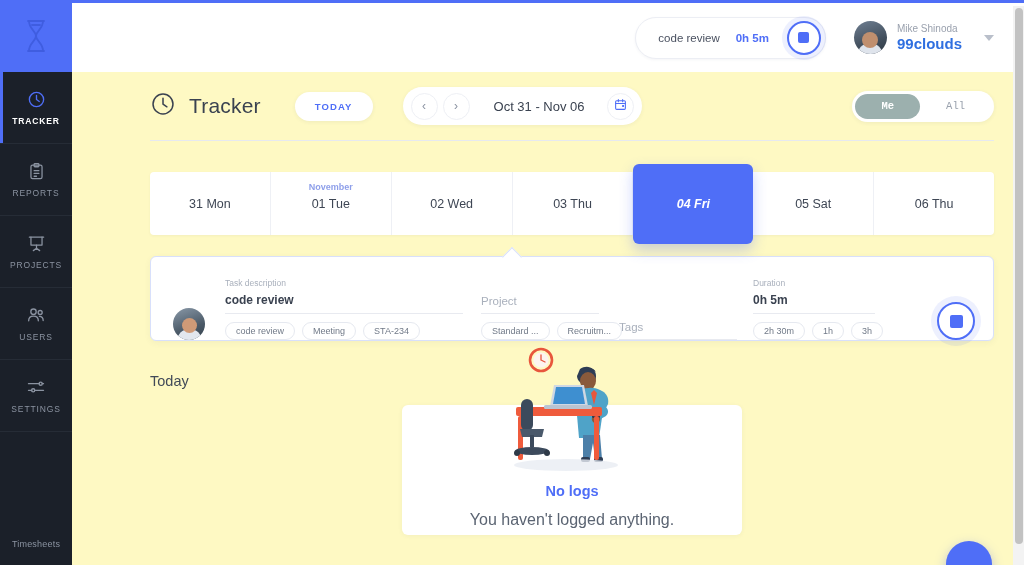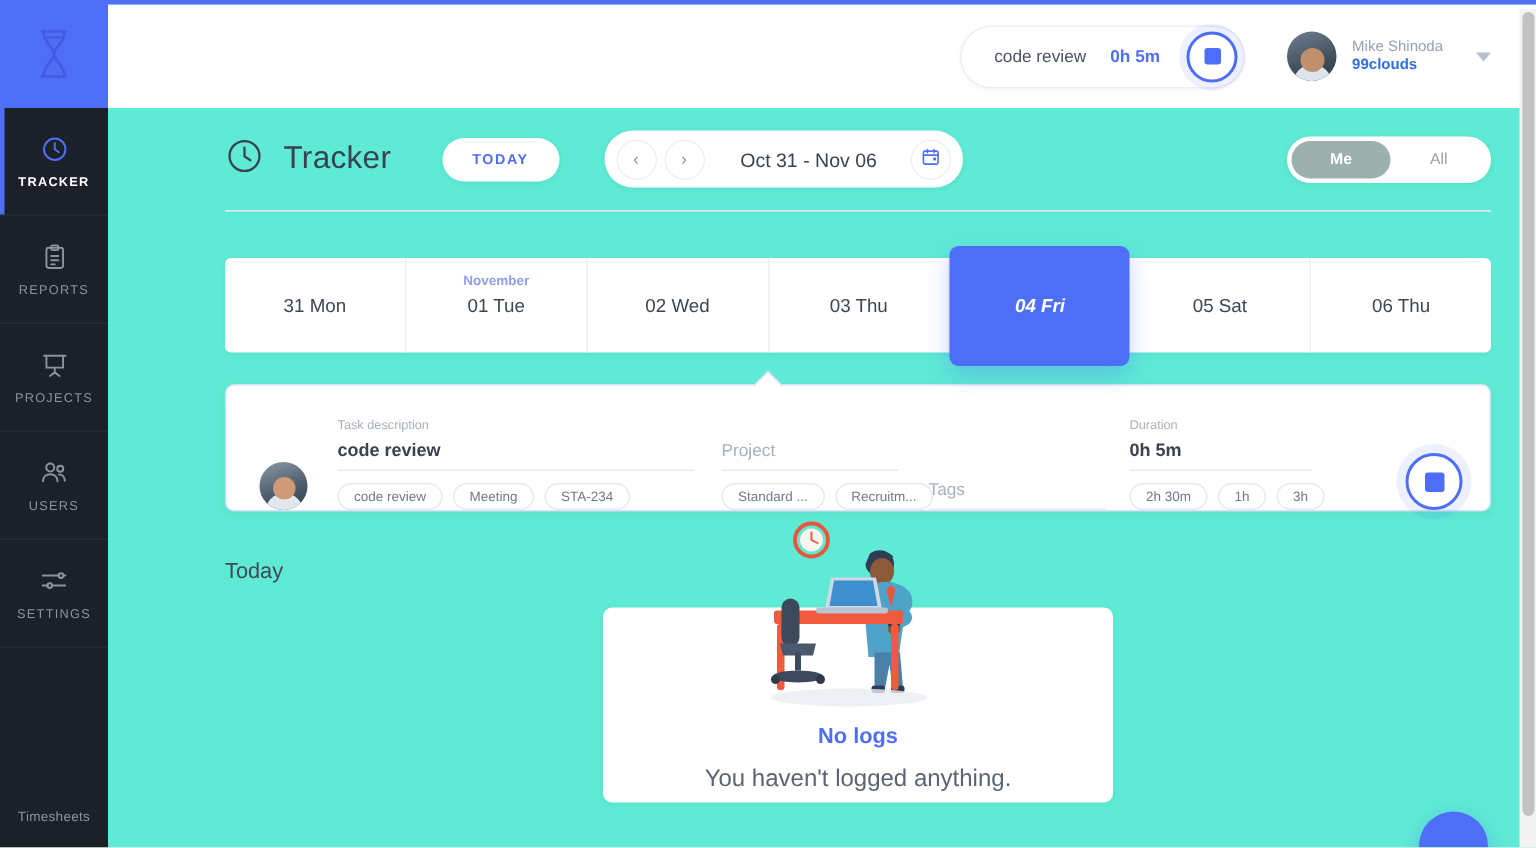--- a/index.html
+++ b/index.html
@@ -81,21 +81,21 @@
   }
 
   
   .main {
     flex: 1 1 auto;
     height: 565px;
     display: flex;
     flex-direction: column;
     position: relative;
     border-top: 3px solid #4f6ef7;
-    background: #5eead4;
+    background: #fef9c3;
     overflow: hidden;
   }
 
   
   .topbar {
     height: 69px;
     flex: 0 0 69px;
     background: #ffffff;
     display: flex;
     align-items: center;
@@ -152,21 +152,21 @@
   }
   .avatar::before {
     content:"";
     position:absolute; left:50%; bottom:-4px;
     width:26px; height:15px; margin-left:-13px;
     border-radius:13px 13px 0 0;
     background:#dfe4ec;
   }
   .user-text { display: flex; flex-direction: column; gap: 1px; line-height: 1.15; }
   .user-name { font-size: 10px; color: #9aa1ae; }
-  .user-org { font-size: 10px; color: #2f6fe0; font-weight: 700; }
+  .user-org { font-size: 15px; color: #2f6fe0; font-weight: 700; }
   .caret {
     width: 0; height: 0;
     border-left: 5px solid transparent;
     border-right: 5px solid transparent;
     border-top: 6px solid #b9bfca;
     margin-left: 12px;
     cursor: pointer;
   }
 
   
@@ -252,21 +252,21 @@
     padding: 3px;
     box-shadow: 0 1px 4px rgba(40,50,90,0.07);
   }
   .seg button {
     border: none;
     background: transparent;
     border-radius: 13px;
     font-size: 10.5px;
     color: #9aa2ae;
     padding: 0 26px;
-    font-family: Liberation Sans, sans-serif;
+    font-family: Liberation Mono, monospace;
     cursor: pointer;
   }
   .seg button.on {
     background: #9cb0ae;
     color: #ffffff;
     font-weight: 700;
   }
 
   
   .day-strip {

